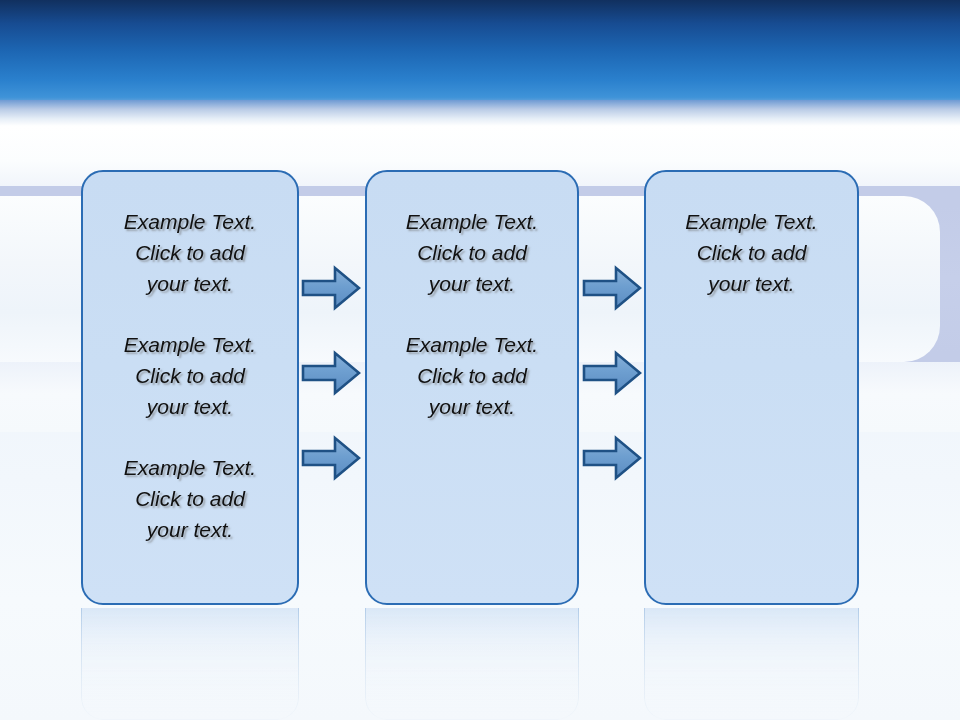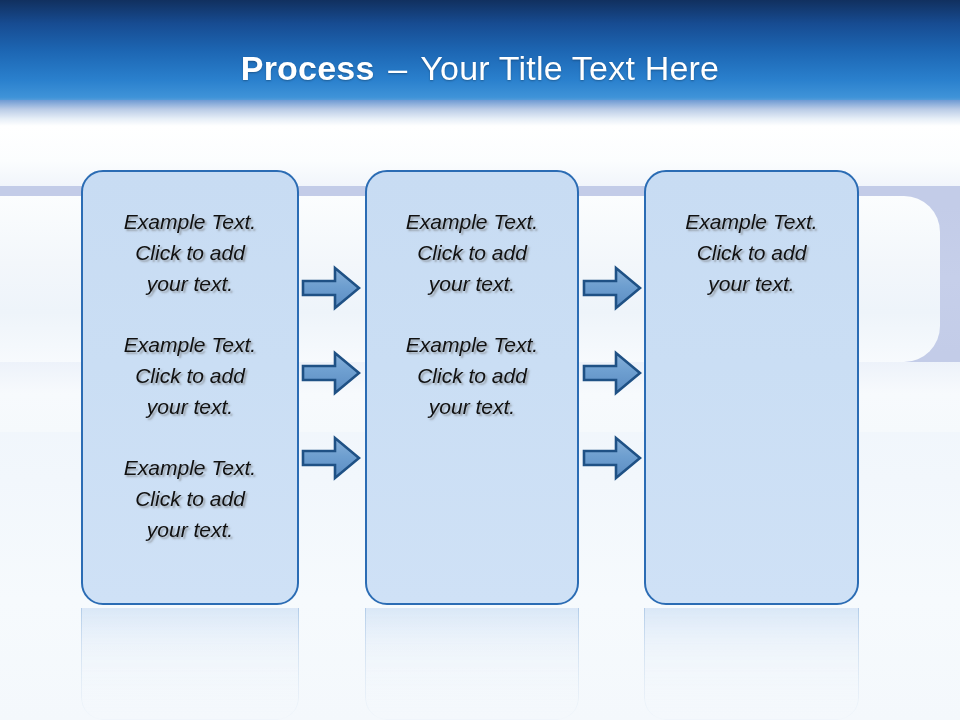--- a/index.html
+++ b/index.html
@@ -199,25 +199,20 @@
 <div id="slide">
 
   <div class="bg-base"></div>
   <div class="bg-band"></div>
   <div class="bg-lozenge"></div>
   <div class="bg-wash-top"></div>
   <div class="bg-wash-bottom"></div>
 
   <div class="header"></div>
   <div class="header-fade"></div>
-  <div class="title">
-    <span class="t-bold">Process</span>
-    <span class="t-sep">–</span>
-    <span class="t-rest">Your Title Text Here</span>
-  </div>
 
   <div class="refl refl-1"></div>
   <div class="refl refl-2"></div>
   <div class="refl refl-3"></div>
 
   <div class="boxes-layer">
 
     <div class="pbox pbox-1">
       <div class="ptext">Example Text.
 Click  to add

